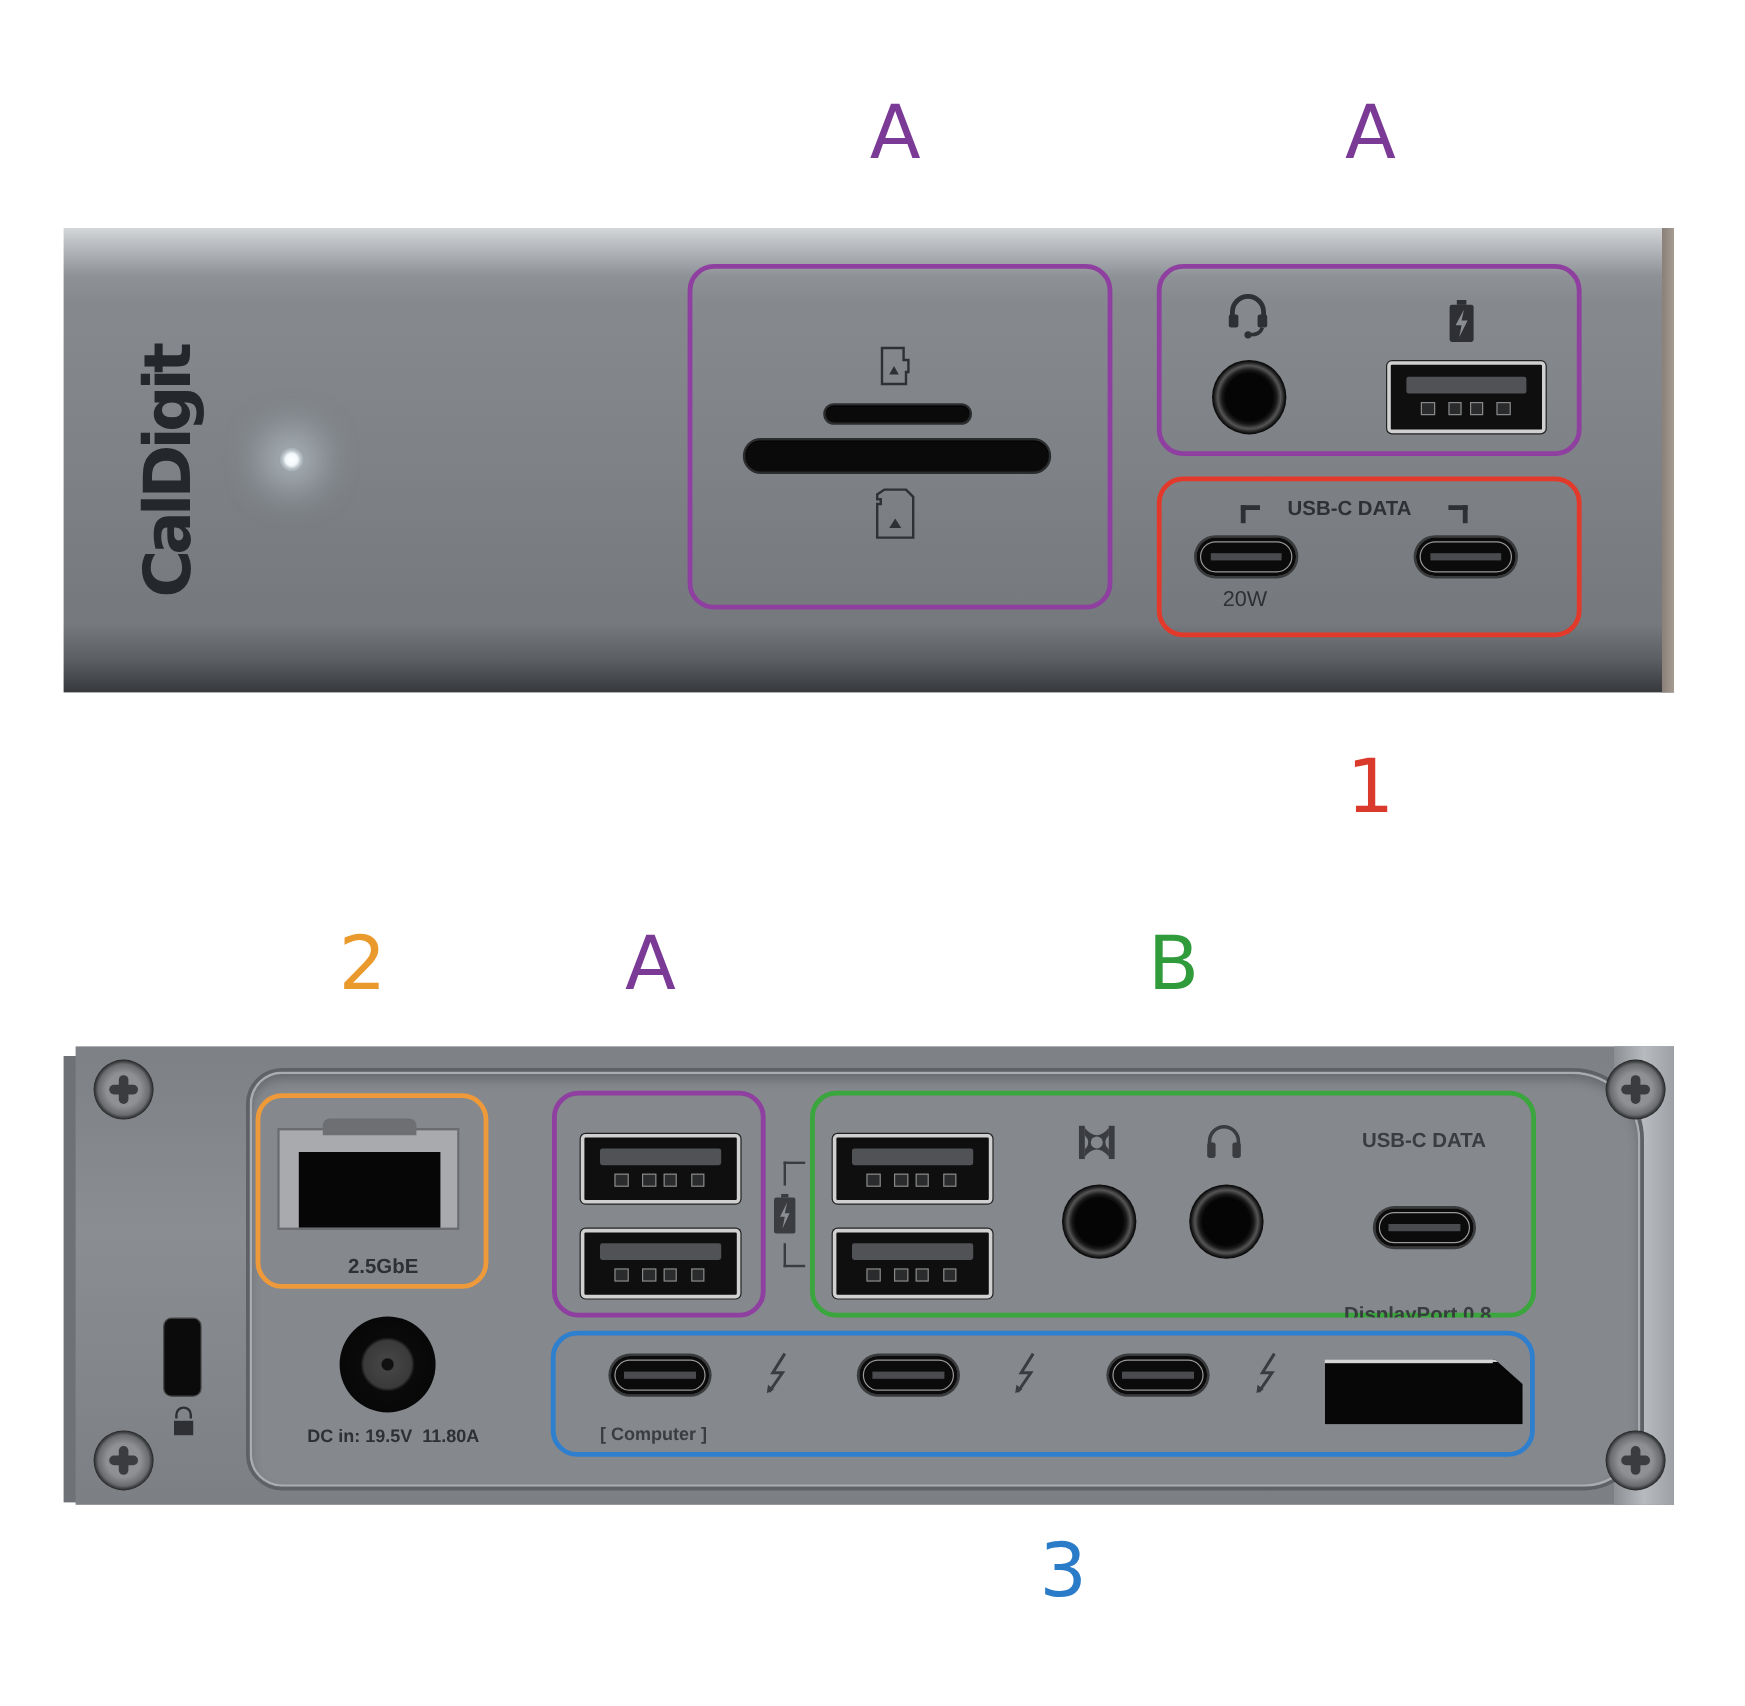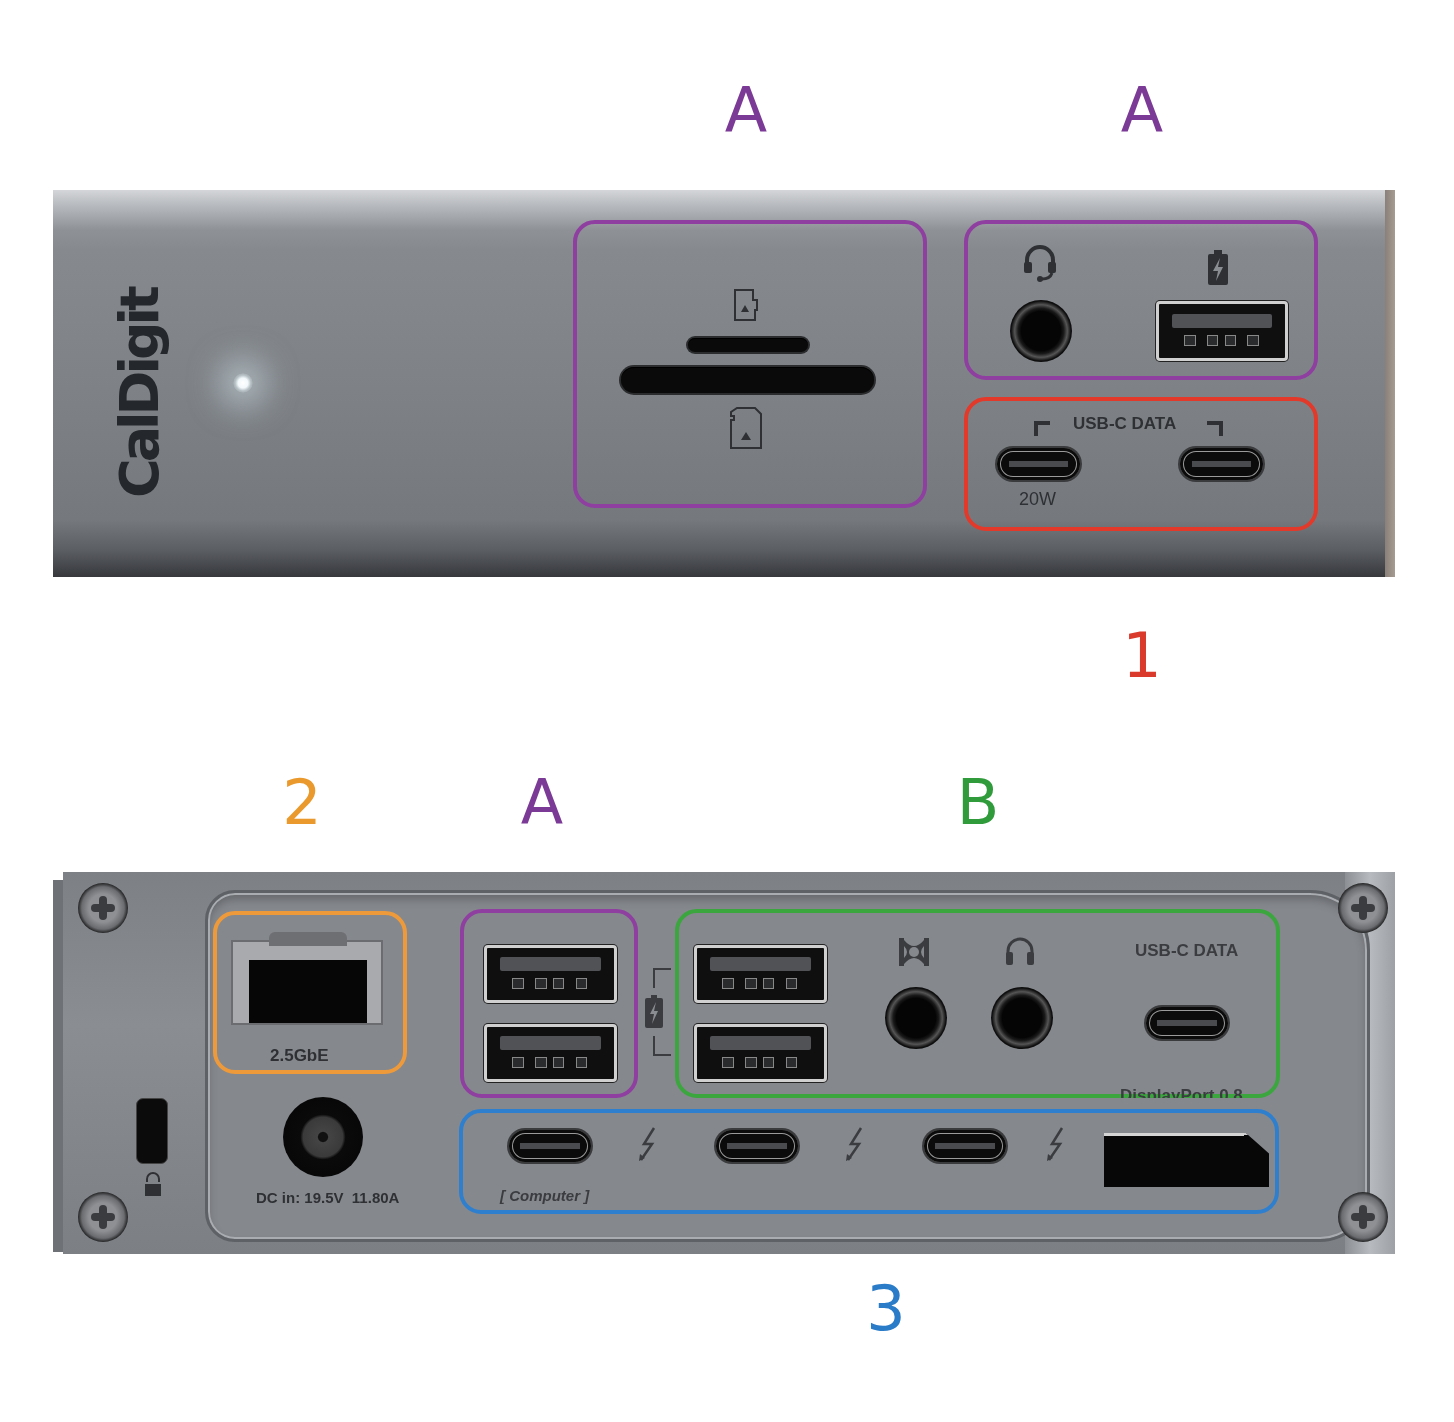--- a/index.html
+++ b/index.html
@@ -177,21 +177,21 @@
 <div class="screw" style="left:78px; top:883px;"></div>
 <div class="screw" style="left:78px; top:1192px;"></div>
 <div class="screw" style="left:1338px; top:883px;"></div>
 <div class="screw" style="left:1338px; top:1192px;"></div>
 
 <div class="hl" style="left:213px; top:911px; width:194px; height:163px; border-color:#ee9a3a;"></div>
 <div class="rj45">
     <div class="top"></div>
     <div class="hole"></div>
   </div>
-<div class="label" style="left:270px; top:1046px; font-size:17px;">2.5GbE</div>
+<div class="label" style="left:290px; top:1046px; font-size:17px;">2.5GbE</div>
 
 <div class="kslot"></div>
 <svg class="icon-svg" style="left:143px; top:1171px;" width="20" height="26" viewBox="0 0 20 26">
   <path d="M4 11 V8 A6 6 0 0 1 16 8 V11" fill="none" stroke="#2e3034" stroke-width="2"></path>
   <rect x="2" y="13" width="16" height="12" fill="#2e3034"></rect>
 </svg>
 <div class="dcjack"></div>
 <div class="label" style="left:256px; top:1189px; font-size:15px; white-space:pre;">DC in: 19.5V  11.80A</div>
 
 <div class="hl" style="left:460px; top:909px; width:178px; height:189px; border-color:#8e3fa0;"></div>
@@ -249,21 +249,21 @@
 <div class="label" style="left:1135px; top:941px; font-size:17px; color:#3a3c40;">USB-C DATA</div>
 <div class="usbc" style="left:1146px; top:1007px; width:82px; height:32px;">
     <div class="tongue"></div>
   </div>
 <div class="label" style="left:1120px; top:1086px; font-size:17px; color:#3a3c40; height:12px; overflow:hidden;">DisplayPort 0.8</div>
 
 <div class="hl" style="left:459px; top:1109px; width:820px; height:105px; border-color:#2f7fcf;"></div>
 <div class="usbc" style="left:509px; top:1130px; width:82px; height:32px;">
     <div class="tongue"></div>
   </div>
-<div class="label" style="left:500px; top:1187px; font-size:15px; color:#3a3c40;font-style:italic;">[ Computer ]</div>
+<div class="label" style="left:500px; top:1187px; font-size:15px; color:#3a3c40;">[ Computer ]</div>
 <svg class="icon-svg" style="left:638px; top:1126px;" width="20" height="36" viewBox="0 0 20 36">
   <polyline points="16,2 6,18 14,18 3,34" fill="none" stroke="#3a3c40" stroke-width="2.5"></polyline>
   <polygon points="1,35 2,28 7,32" fill="#3a3c40"></polygon>
 </svg>
 <div class="usbc" style="left:716px; top:1130px; width:82px; height:32px;">
     <div class="tongue"></div>
   </div>
 <svg class="icon-svg" style="left:845px; top:1126px;" width="20" height="36" viewBox="0 0 20 36">
   <polyline points="16,2 6,18 14,18 3,34" fill="none" stroke="#3a3c40" stroke-width="2.5"></polyline>
   <polygon points="1,35 2,28 7,32" fill="#3a3c40"></polygon>

